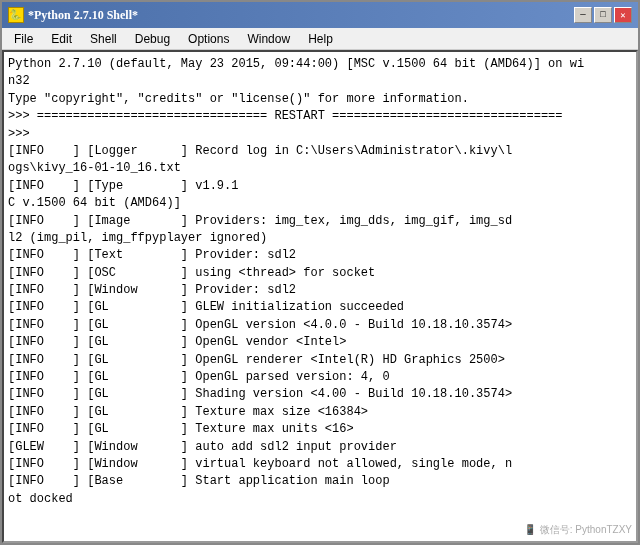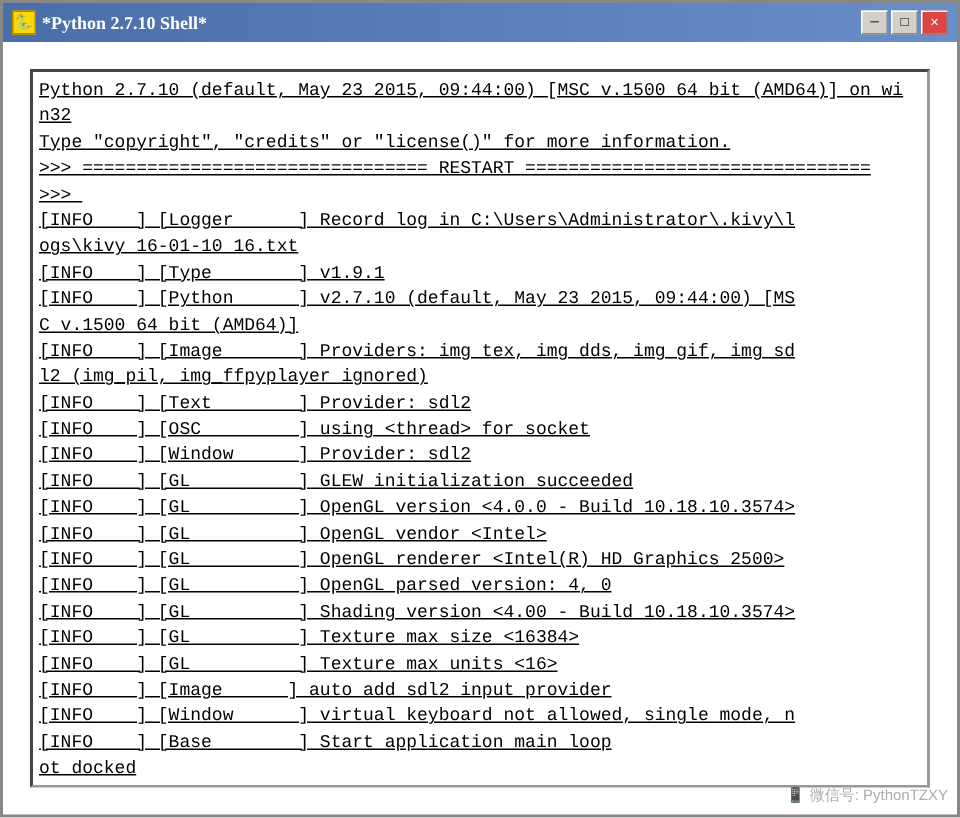--- a/index.html
+++ b/index.html
@@ -108,22 +108,21 @@
       flex: 1;
       background: #ffffff;
       overflow-y: auto;
       overflow-x: hidden;
       padding: 4px 4px 8px 4px;
       font-family: 'Courier New', Courier, monospace;
       font-size: 12px;
       color: #000;
       line-height: 1.45;
       border: 2px inset #999;
-      margin: 18px;
-      text-decoration: underline;
+      margin: 0;
     }
 
     .console-line {
       white-space: pre-wrap;
       word-break: break-all;
     }
 
     .watermark {
       position: absolute;
       bottom: 8px;
@@ -156,46 +155,54 @@
       <div class="title-icon">🐍</div>
       <span class="title-text">*Python 2.7.10 Shell*</span>
     </div>
     <div class="title-controls">
       <div class="title-btn">─</div>
       <div class="title-btn">□</div>
       <div class="title-btn close">✕</div>
     </div>
   </div>
 
+  <div class="menu-bar">
+  <span class="menu-item">File</span>
+      <span class="menu-item">Edit</span>
+      <span class="menu-item">Shell</span>
+      <span class="menu-item">Debug</span>
+      <span class="menu-item">Options</span>
+      <span class="menu-item">Window</span>
+      <span class="menu-item">Help</span>
+    </div>
 
   <div class="console-area">
   <div class="console-line">Python 2.7.10 (default, May 23 2015, 09:44:00) [MSC v.1500 64 bit (AMD64)] on wi</div>
       <div class="console-line">n32</div>
       <div class="console-line">Type "copyright", "credits" or "license()" for more information.</div>
       <div class="console-line">&gt;&gt;&gt; ================================ RESTART ================================</div>
       <div class="console-line">&gt;&gt;&gt; </div>
       <div class="console-line">[INFO    ] [Logger      ] Record log in C:\Users\Administrator\.kivy\l</div>
       <div class="console-line">ogs\kivy_16-01-10_16.txt</div>
       <div class="console-line">[INFO    ] [Type        ] v1.9.1</div>
-      <div class="console-line">[INFO    ] [Python      ] v2.7.10 (default, May 23 2015, 09:44:00) [MS</div>
       <div class="console-line">C v.1500 64 bit (AMD64)]</div>
       <div class="console-line">[INFO    ] [Image       ] Providers: img_tex, img_dds, img_gif, img_sd</div>
       <div class="console-line">l2 (img_pil, img_ffpyplayer ignored)</div>
       <div class="console-line">[INFO    ] [Text        ] Provider: sdl2</div>
       <div class="console-line">[INFO    ] [OSC         ] using &lt;thread&gt; for socket</div>
       <div class="console-line">[INFO    ] [Window      ] Provider: sdl2</div>
       <div class="console-line">[INFO    ] [GL          ] GLEW initialization succeeded</div>
       <div class="console-line">[INFO    ] [GL          ] OpenGL version &lt;4.0.0 - Build 10.18.10.3574&gt;</div>
       <div class="console-line">[INFO    ] [GL          ] OpenGL vendor &lt;Intel&gt;</div>
       <div class="console-line">[INFO    ] [GL          ] OpenGL renderer &lt;Intel(R) HD Graphics 2500&gt;</div>
       <div class="console-line">[INFO    ] [GL          ] OpenGL parsed version: 4, 0</div>
       <div class="console-line">[INFO    ] [GL          ] Shading version &lt;4.00 - Build 10.18.10.3574&gt;</div>
       <div class="console-line">[INFO    ] [GL          ] Texture max size &lt;16384&gt;</div>
       <div class="console-line">[INFO    ] [GL          ] Texture max units &lt;16&gt;</div>
-      <div class="console-line">[INFO    ] [Image      ] auto add sdl2 input provider</div>
+      <div class="console-line">[GLEW    ] [Window      ] auto add sdl2 input provider</div>
       <div class="console-line">[INFO    ] [Window      ] virtual keyboard not allowed, single mode, n</div>
       <div class="console-line">[INFO    ] [Base        ] Start application main loop</div>
       <div class="console-line">ot docked</div>
     </div>
 </div>
 
 <div class="watermark">
   <span>📱</span>
   <span>微信号: PythonTZXY</span>
 </div>

